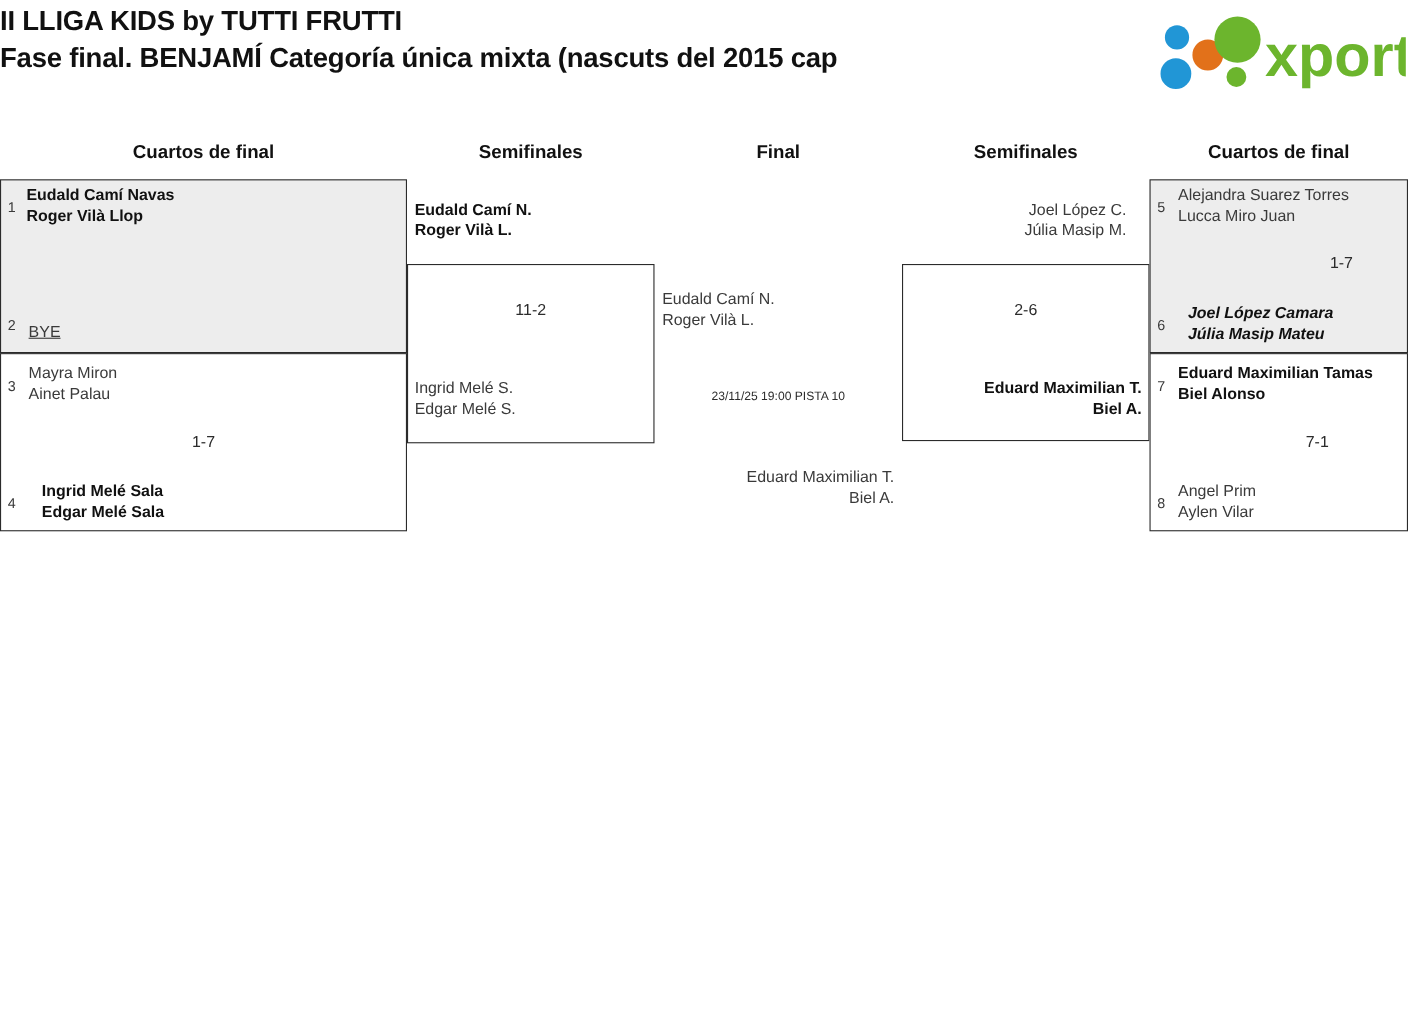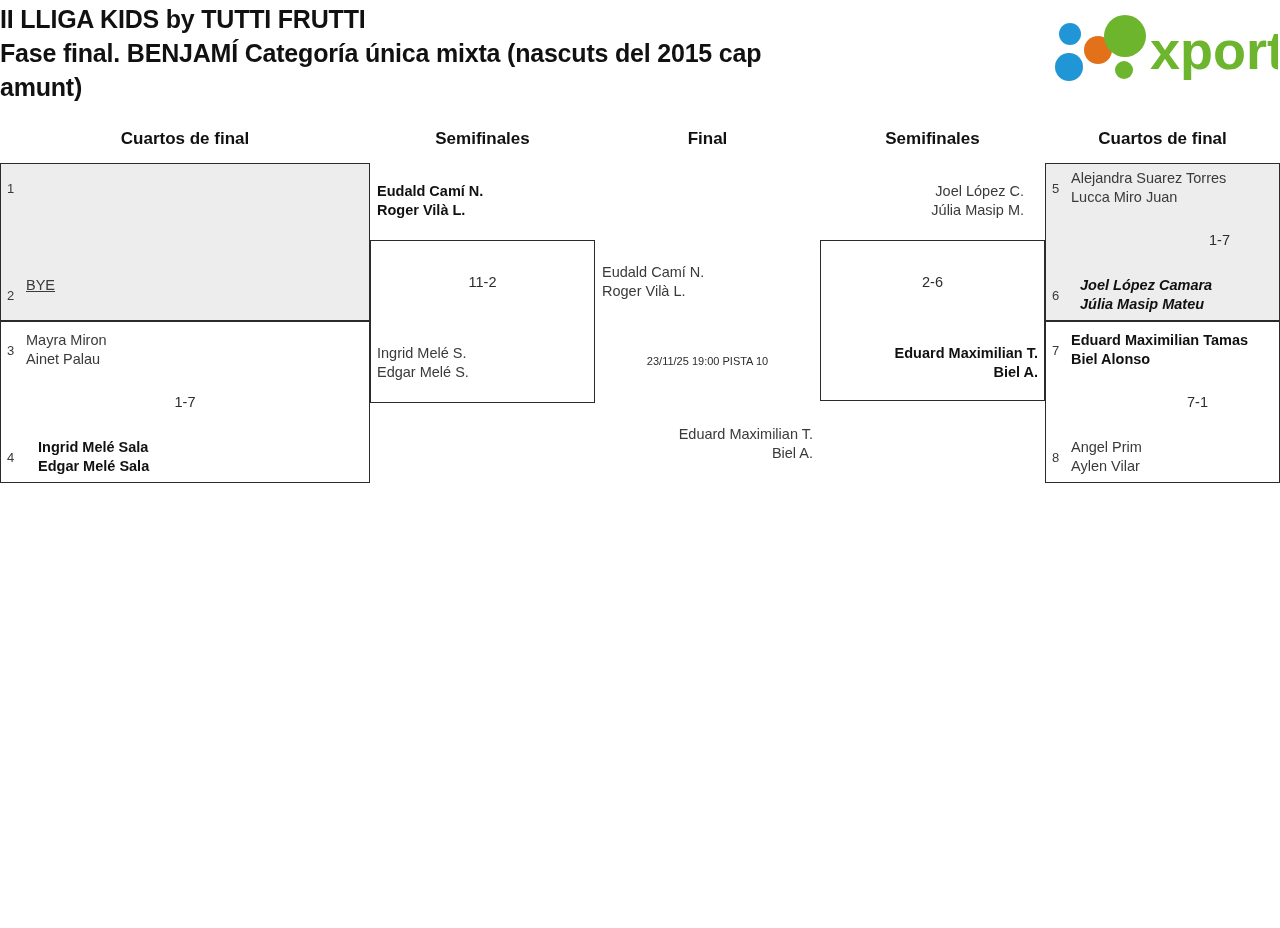--- a/index.html
+++ b/index.html
@@ -88,21 +88,20 @@
 </style>
 </head>
 <body>
 
 <div id="root">
 
   <div class="header">
     <div class="title-block">
       <span class="title-line">II LLIGA KIDS by TUTTI FRUTTI</span>
       <span class="title-line">Fase final. BENJAMÍ Categoría única mixta (nascuts del 2015 cap</span>
-      <span class="title-line">amunt)</span>
     </div>
 
     <div class="logo">
       <svg width="232" height="78" viewBox="0 0 232 78" xmlns="http://www.w3.org/2000/svg">
         <circle cx="24" cy="22" r="11" fill="#2196d6"></circle>
         <circle cx="23" cy="55" r="14" fill="#2196d6"></circle>
         <circle cx="52" cy="38" r="14" fill="#e2711a"></circle>
         <circle cx="79" cy="24" r="21" fill="#6cb52d"></circle>
         <circle cx="78" cy="58" r="9" fill="#6cb52d"></circle>
         <text x="104" y="57" font-family="'Liberation Sans', sans-serif" font-size="54" font-weight="bold" fill="#6cb52d">xporty</text>
@@ -112,23 +111,27 @@
 
   <div class="col-head" style="left:0px;  width:370px;">Cuartos de final</div>
   <div class="col-head" style="left:370px; width:225px;">Semifinales</div>
   <div class="col-head" style="left:595px; width:225px;">Final</div>
   <div class="col-head" style="left:820px; width:225px;">Semifinales</div>
   <div class="col-head" style="left:1045px; width:235px; overflow:hidden;">Cuartos de final</div>
 
   <div class="box shaded" style="left:0px; top:163px; width:370px; height:158px;"></div>
 
   <div class="seed" style="left:7px; top:179px;">1</div>
+  <div class="team win" style="left:24px; top:169px;">
+    <span class="ln">Eudald Camí Navas</span>
+    <span class="ln">Roger Vilà Llop</span>
+  </div>
 
   <div class="seed" style="left:7px; top:286px;">2</div>
-  <div class="team lose" style="left:26px; top:276px;text-decoration:underline;">
+  <div class="team lose" style="left:26px; top:293px;text-decoration:underline;">
     <span class="ln">BYE</span>
   </div>
 
   <div class="box" style="left:0px; top:321px; width:370px; height:162px;"></div>
 
   <div class="seed" style="left:7px; top:341px;">3</div>
   <div class="team lose" style="left:26px; top:331px;">
     <span class="ln">Mayra Miron</span>
     <span class="ln">Ainet Palau</span>
   </div>

